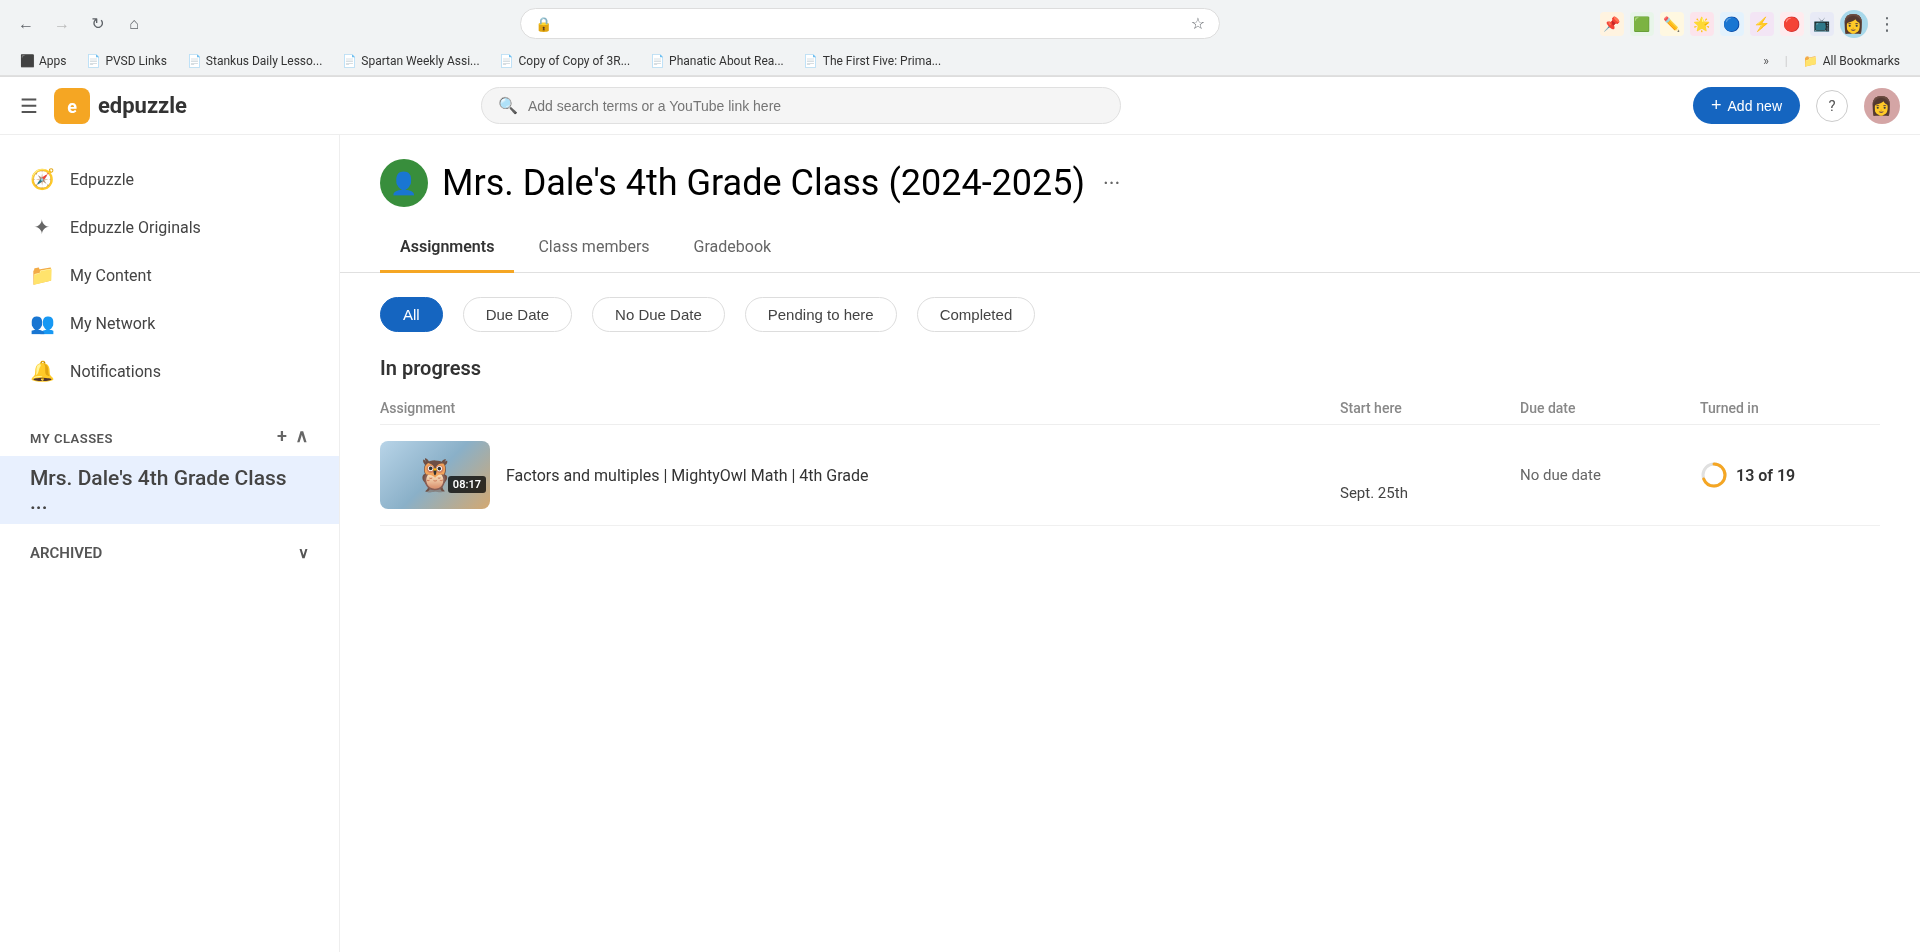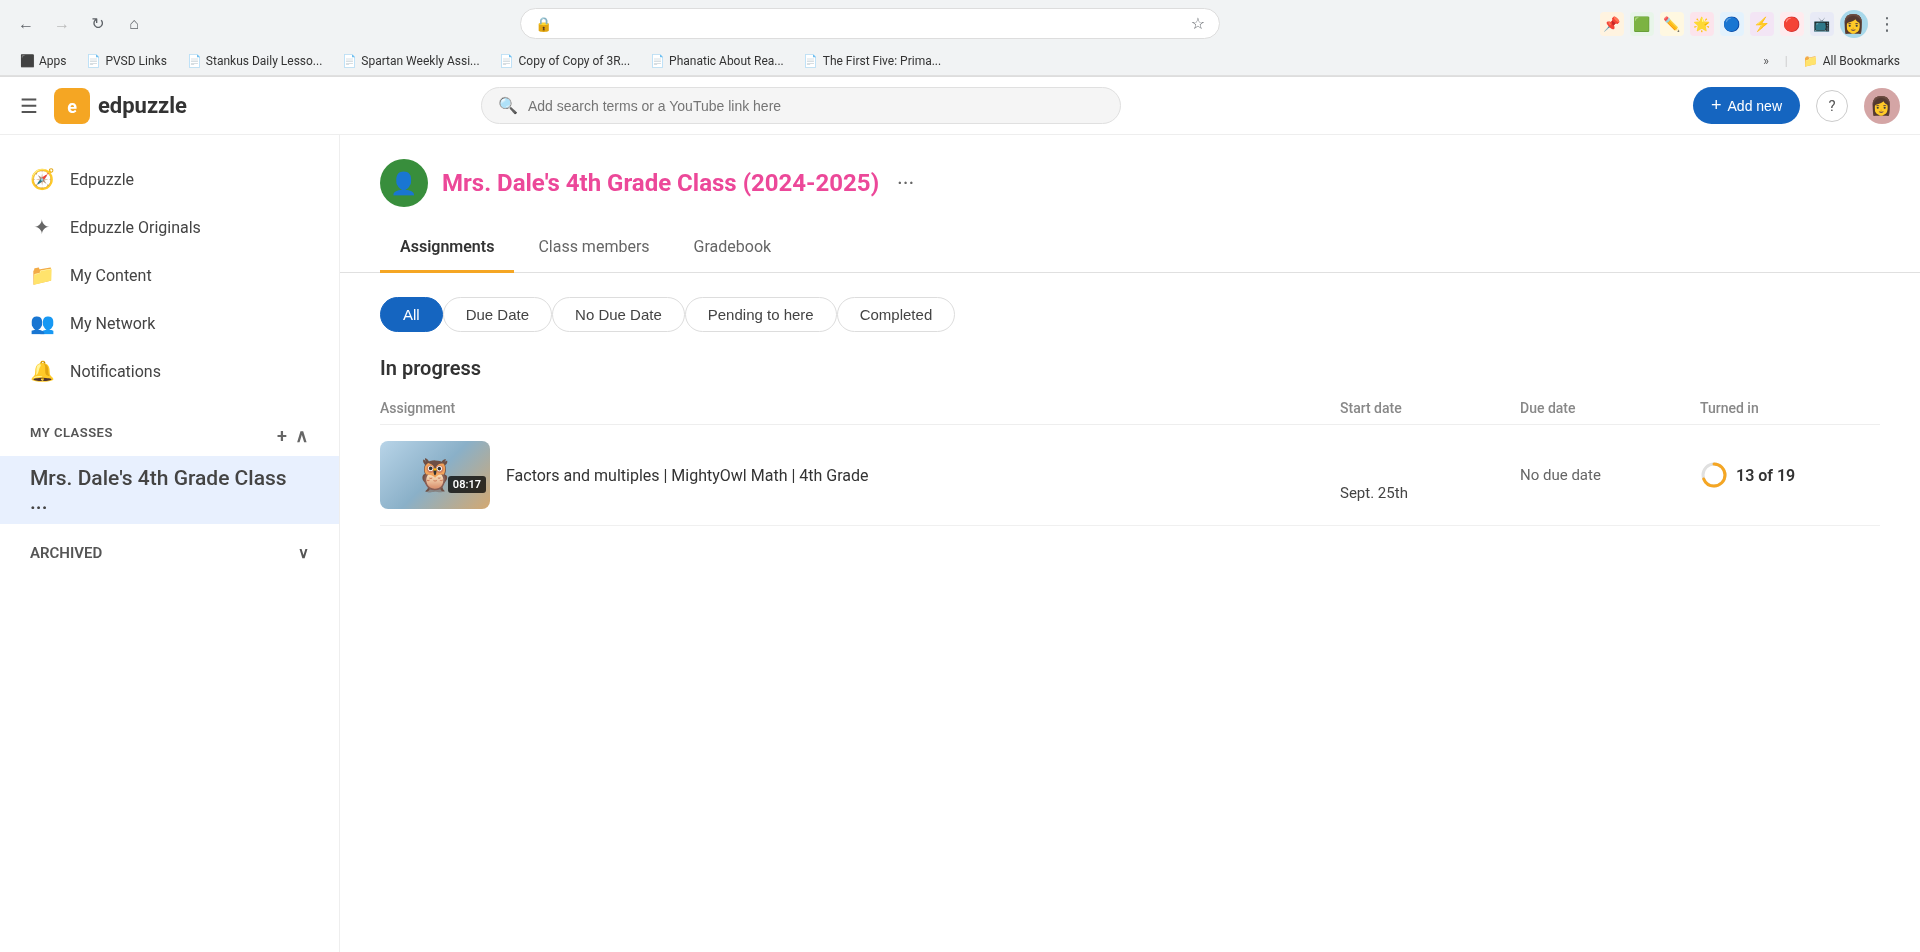--- a/index.html
+++ b/index.html
@@ -40,40 +40,40 @@
     .top-nav-right { display: flex; align-items: center; gap: 16px; margin-left: auto; }
     .add-new-btn { display: flex; align-items: center; gap: 6px; background: #1565c0; color: white; border: none; border-radius: 20px; padding: 8px 18px; font-size: 14px; cursor: pointer; font-weight: 500; }
     .help-btn { width: 32px; height: 32px; border-radius: 50%; border: 1px solid #ccc; display: flex; align-items: center; justify-content: center; cursor: pointer; color: #555; font-size: 15px; }
     .user-avatar { width: 36px; height: 36px; border-radius: 50%; background: #d4a5a5; cursor: pointer; overflow: hidden; display: flex; align-items: center; justify-content: center; font-size: 18px; }
 
     
     .sidebar { width: 340px; min-width: 340px; background: white; border-right: 1px solid #eee; padding: 20px 0; overflow-y: auto; }
     .sidebar-item { display: flex; align-items: center; gap: 16px; padding: 12px 30px; cursor: pointer; color: #444; font-size: 16px; border-radius: 0; }
     .sidebar-item .item-icon { font-size: 20px; color: #666; width: 24px; text-align: center; }
     .sidebar-section { margin-top: 20px; }
-    .sidebar-section-header { display: flex; align-items: flex-start; justify-content: space-between; padding: 10px 30px; font-size: 13px; font-weight: 600; color: #555; text-transform: uppercase; letter-spacing: 0.5px; gap: 14px; }
+    .sidebar-section-header { display: flex; align-items: flex-end; justify-content: space-between; padding: 10px 30px; font-size: 13px; font-weight: 600; color: #555; text-transform: uppercase; letter-spacing: 0.5px; gap: 14px; }
     .sidebar-section-header .header-actions { display: flex; gap: 8px; }
     .sidebar-section-header .header-actions span { cursor: pointer; font-size: 18px; color: #666; }
     .sidebar-class-item { padding: 10px 30px 10px 30px; cursor: pointer; font-size: 21px; color: #444; background: #e8f0fe; font-weight: 500; }
     .archived-section { padding: 10px 30px; display: flex; align-items: center; justify-content: space-between; cursor: pointer; font-size: 15px; font-weight: 600; color: #555; margin-top: 10px; }
 
     
     .main-content { flex: 1; overflow-y: auto; background: white; }
     .class-header { padding: 24px 40px 0; display: flex; align-items: center; gap: 14px; }
     .class-avatar { width: 48px; height: 48px; border-radius: 50%; background: #388e3c; display: flex; align-items: center; justify-content: center; color: white; font-size: 22px; }
-    .class-title { font-size: 24px; font-weight: 700; color: #ec4899; }
+    .class-title { font-size: 36px; font-weight: 400; color: #000000; }
     .class-menu-btn { font-size: 22px; color: #666; cursor: pointer; margin-left: 4px; }
 
     
     .tabs { display: flex; gap: 4px; padding: 0 40px; border-bottom: 1px solid #e0e0e0; margin-top: 16px; }
     .tab { padding: 14px 20px; cursor: pointer; font-size: 16px; color: #666; border-bottom: 3px solid transparent; margin-bottom: -1px; }
     .tab.active { color: #333; font-weight: 600; border-bottom: 3px solid #f5a623; }
 
     
-    .filters { display: flex; gap: 0; padding: 24px 40px 16px; flex-wrap: wrap; }
+    .filters { display: flex; gap: 20px; padding: 24px 40px 16px; flex-wrap: wrap; }
     .filter-btn { padding: 8px 22px; border-radius: 20px; border: 1px solid #ddd; background: white; cursor: pointer; font-size: 15px; color: #444; font-weight: 500; }
     .filter-btn.active { background: #1565c0; color: white; border-color: #1565c0; }
 
     
     .section-heading { padding: 8px 40px 12px; font-size: 20px; font-weight: 600; color: #333; }
 
     
     .assignment-table { padding: 0 40px; }
     .table-header { display: grid; grid-template-columns: 1fr 180px 180px 180px; align-items: center; padding: 8px 0; border-bottom: 1px solid #eee; color: #888; font-size: 14px; font-weight: 500; }
     .table-header .col-assignment { }
@@ -271,21 +271,21 @@
       </button>
     </div>
 
     <div class="section-heading">
       <span>In progress</span>
     </div>
 
     <div class="assignment-table">
       <div class="table-header">
         <div class="col-assignment">Assignment</div>
-        <div class="col-start">Start date</div>
+        <div class="col-start">Start here</div>
         <div class="col-due">Due date</div>
         <div class="col-turned">Turned in</div>
       </div>
 
       <div class="assignment-row">
         <div class="assignment-info">
           <div class="assignment-thumbnail">
             <div class="thumbnail-img" style="background: linear-gradient(135deg, #b8d4e8 0%, #8ab0c8 50%, #d4a870 100%); font-size:32px; display:flex; align-items:center; justify-content:center;">🦉</div>
             <div class="thumbnail-duration">08:17</div>
           </div>

